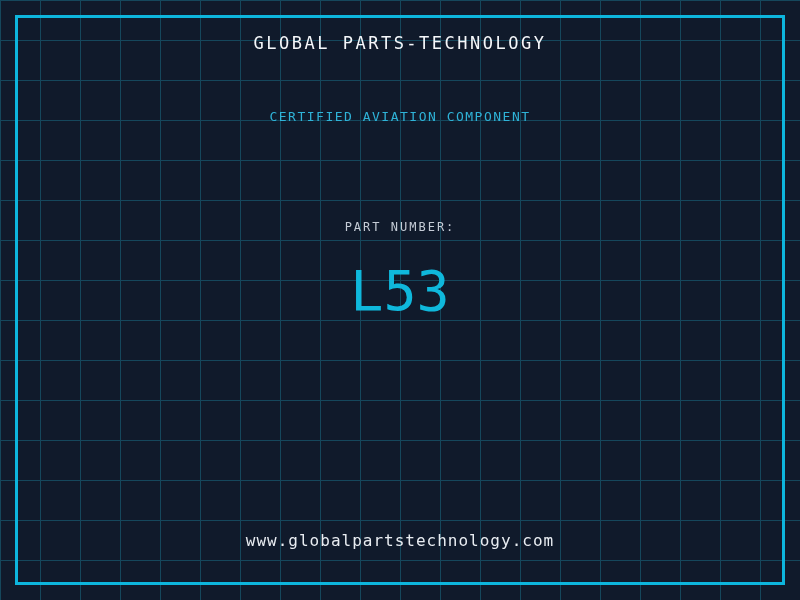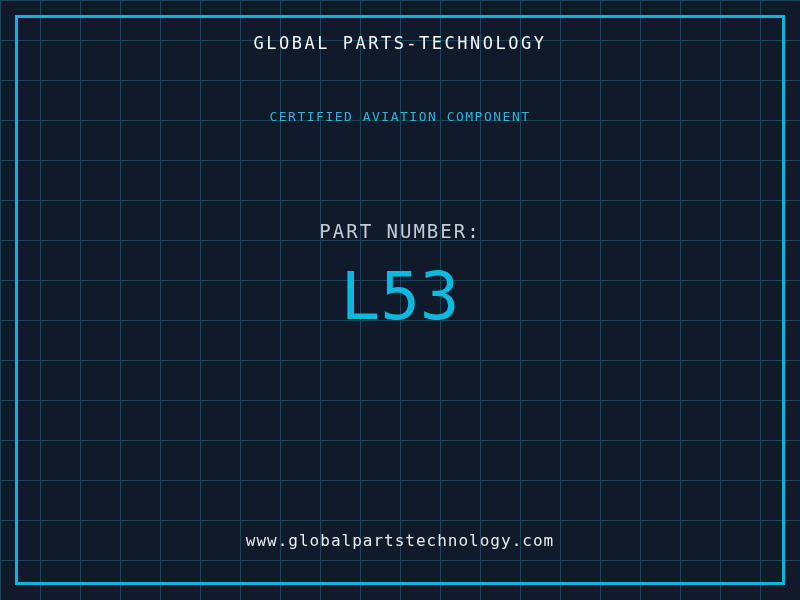--- a/index.html
+++ b/index.html
@@ -44,27 +44,27 @@
   }
   .certification-subtitle {
     top: 97px;
     font-size: 13px;
     letter-spacing: 1.5px;
     color: var(--subtitle-color, #2fb3d8);
     margin-top: 12px;
   }
   .part-number-label {
     top: 220px;
-    font-size: 19px;
+    font-size: 12px;
     letter-spacing: 2px;
     color: var(--label-color, #c5ccd6);
   }
   .part-number-value {
     top: 264px;
-    font-size: 66px;
+    font-size: 55px;
     line-height: 1;
     letter-spacing: 0px;
     color: var(--part-color, #0fb8dc);
   }
   .website-url {
     top: 531px;
     font-size: 16px;
     letter-spacing: 1px;
     color: var(--url-color, #e9edf2);
   }

